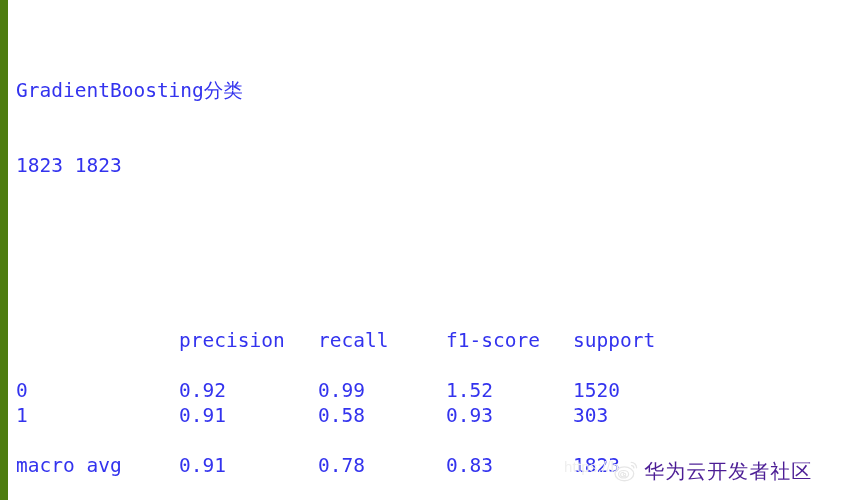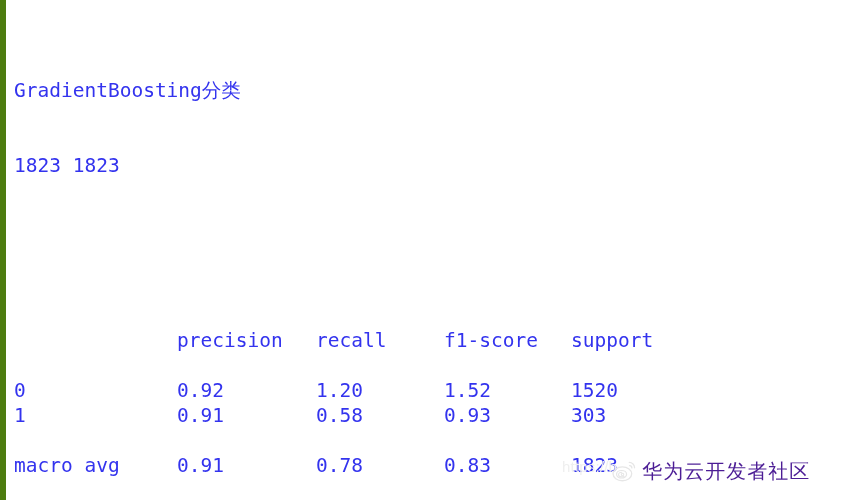--- a/index.html
+++ b/index.html
@@ -8,21 +8,21 @@
     padding: 0;
     background: #ffffff;
   }
 
   #screen {
     position: relative;
     width: 860px;
     height: 500px;
     background: #ffffff;
     overflow: hidden;
-    border-left: 6px solid #4d7c0f;
+    border-left: 8px solid #4d7c0f;
     box-sizing: border-box;
   }
 
   
   .console {
     position: absolute;
     top: 0;
     left: 0;
     width: 860px;
     padding: 3px 0 0 8px;
@@ -126,21 +126,21 @@
           <td>recall</td>
           <td>f1-score</td>
           <td>support</td>
         </tr>
         <tr class="spacer-row">
           <td colspan="5"> </td>
         </tr>
         <tr>
           <td>0</td>
           <td>0.92</td>
-          <td>1.20</td>
+          <td>0.99</td>
           <td>1.52</td>
           <td>1520</td>
         </tr>
         <tr>
           <td>1</td>
           <td>0.91</td>
           <td>0.58</td>
           <td>0.93</td>
           <td>303</td>
         </tr>

